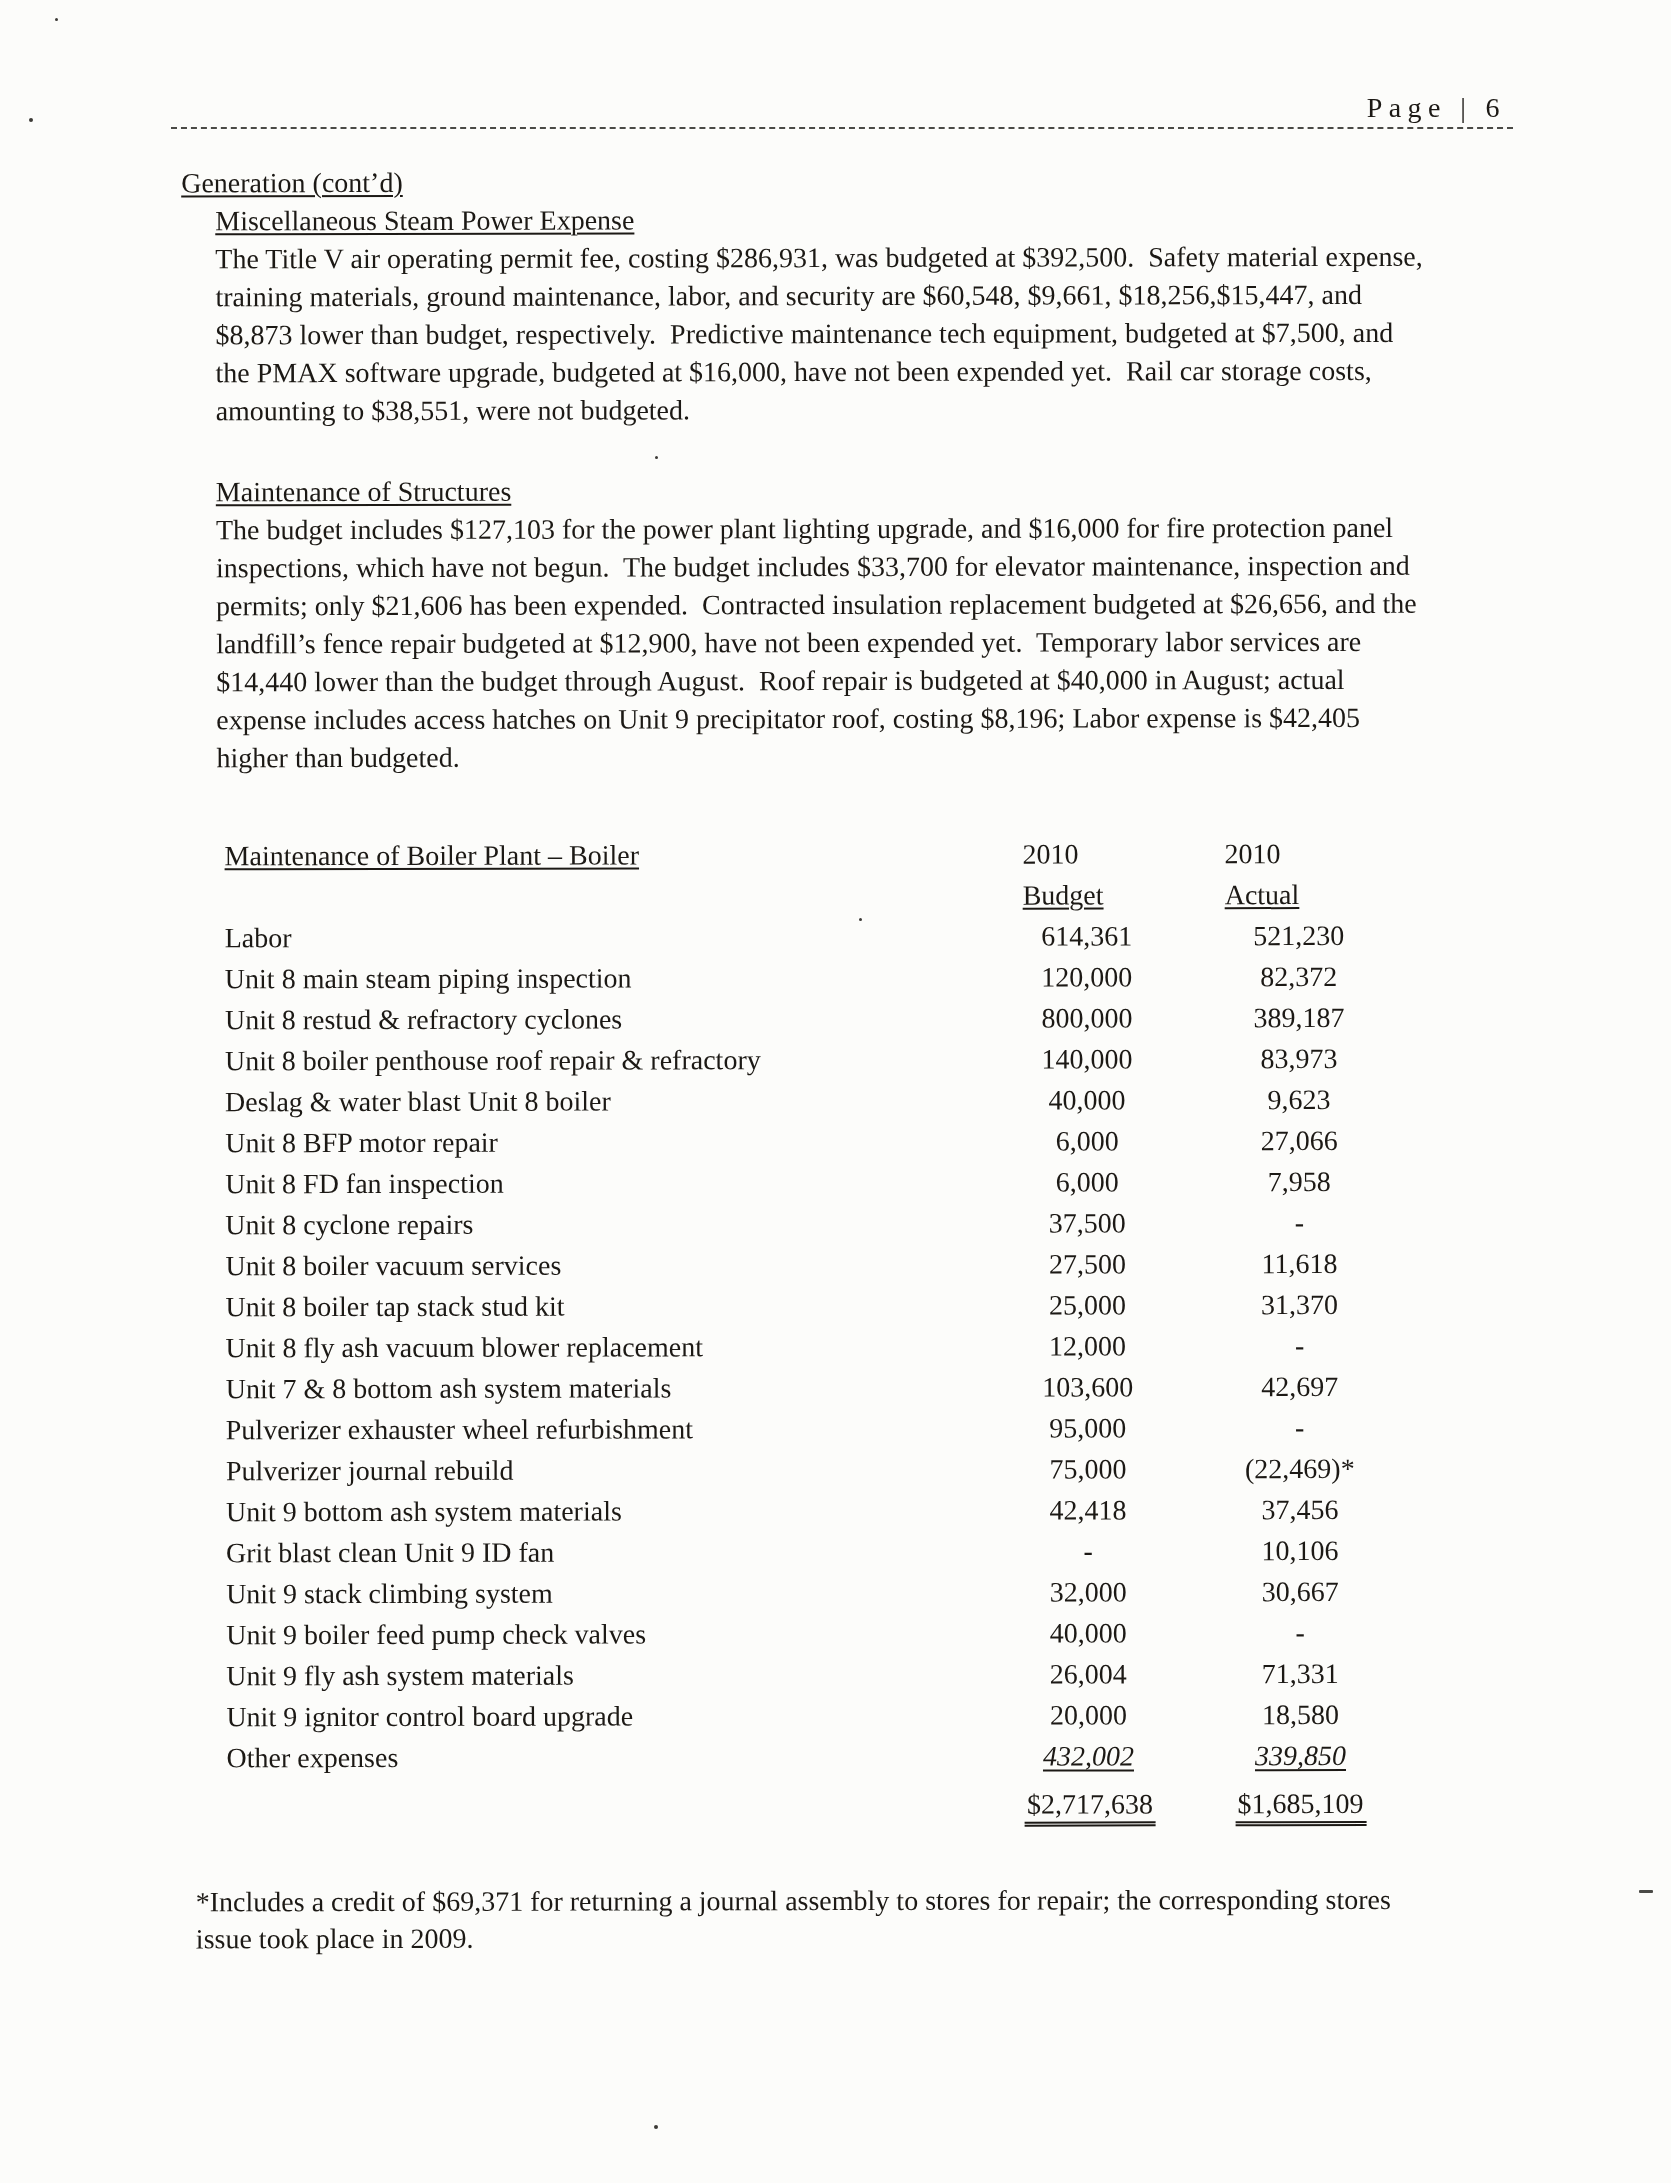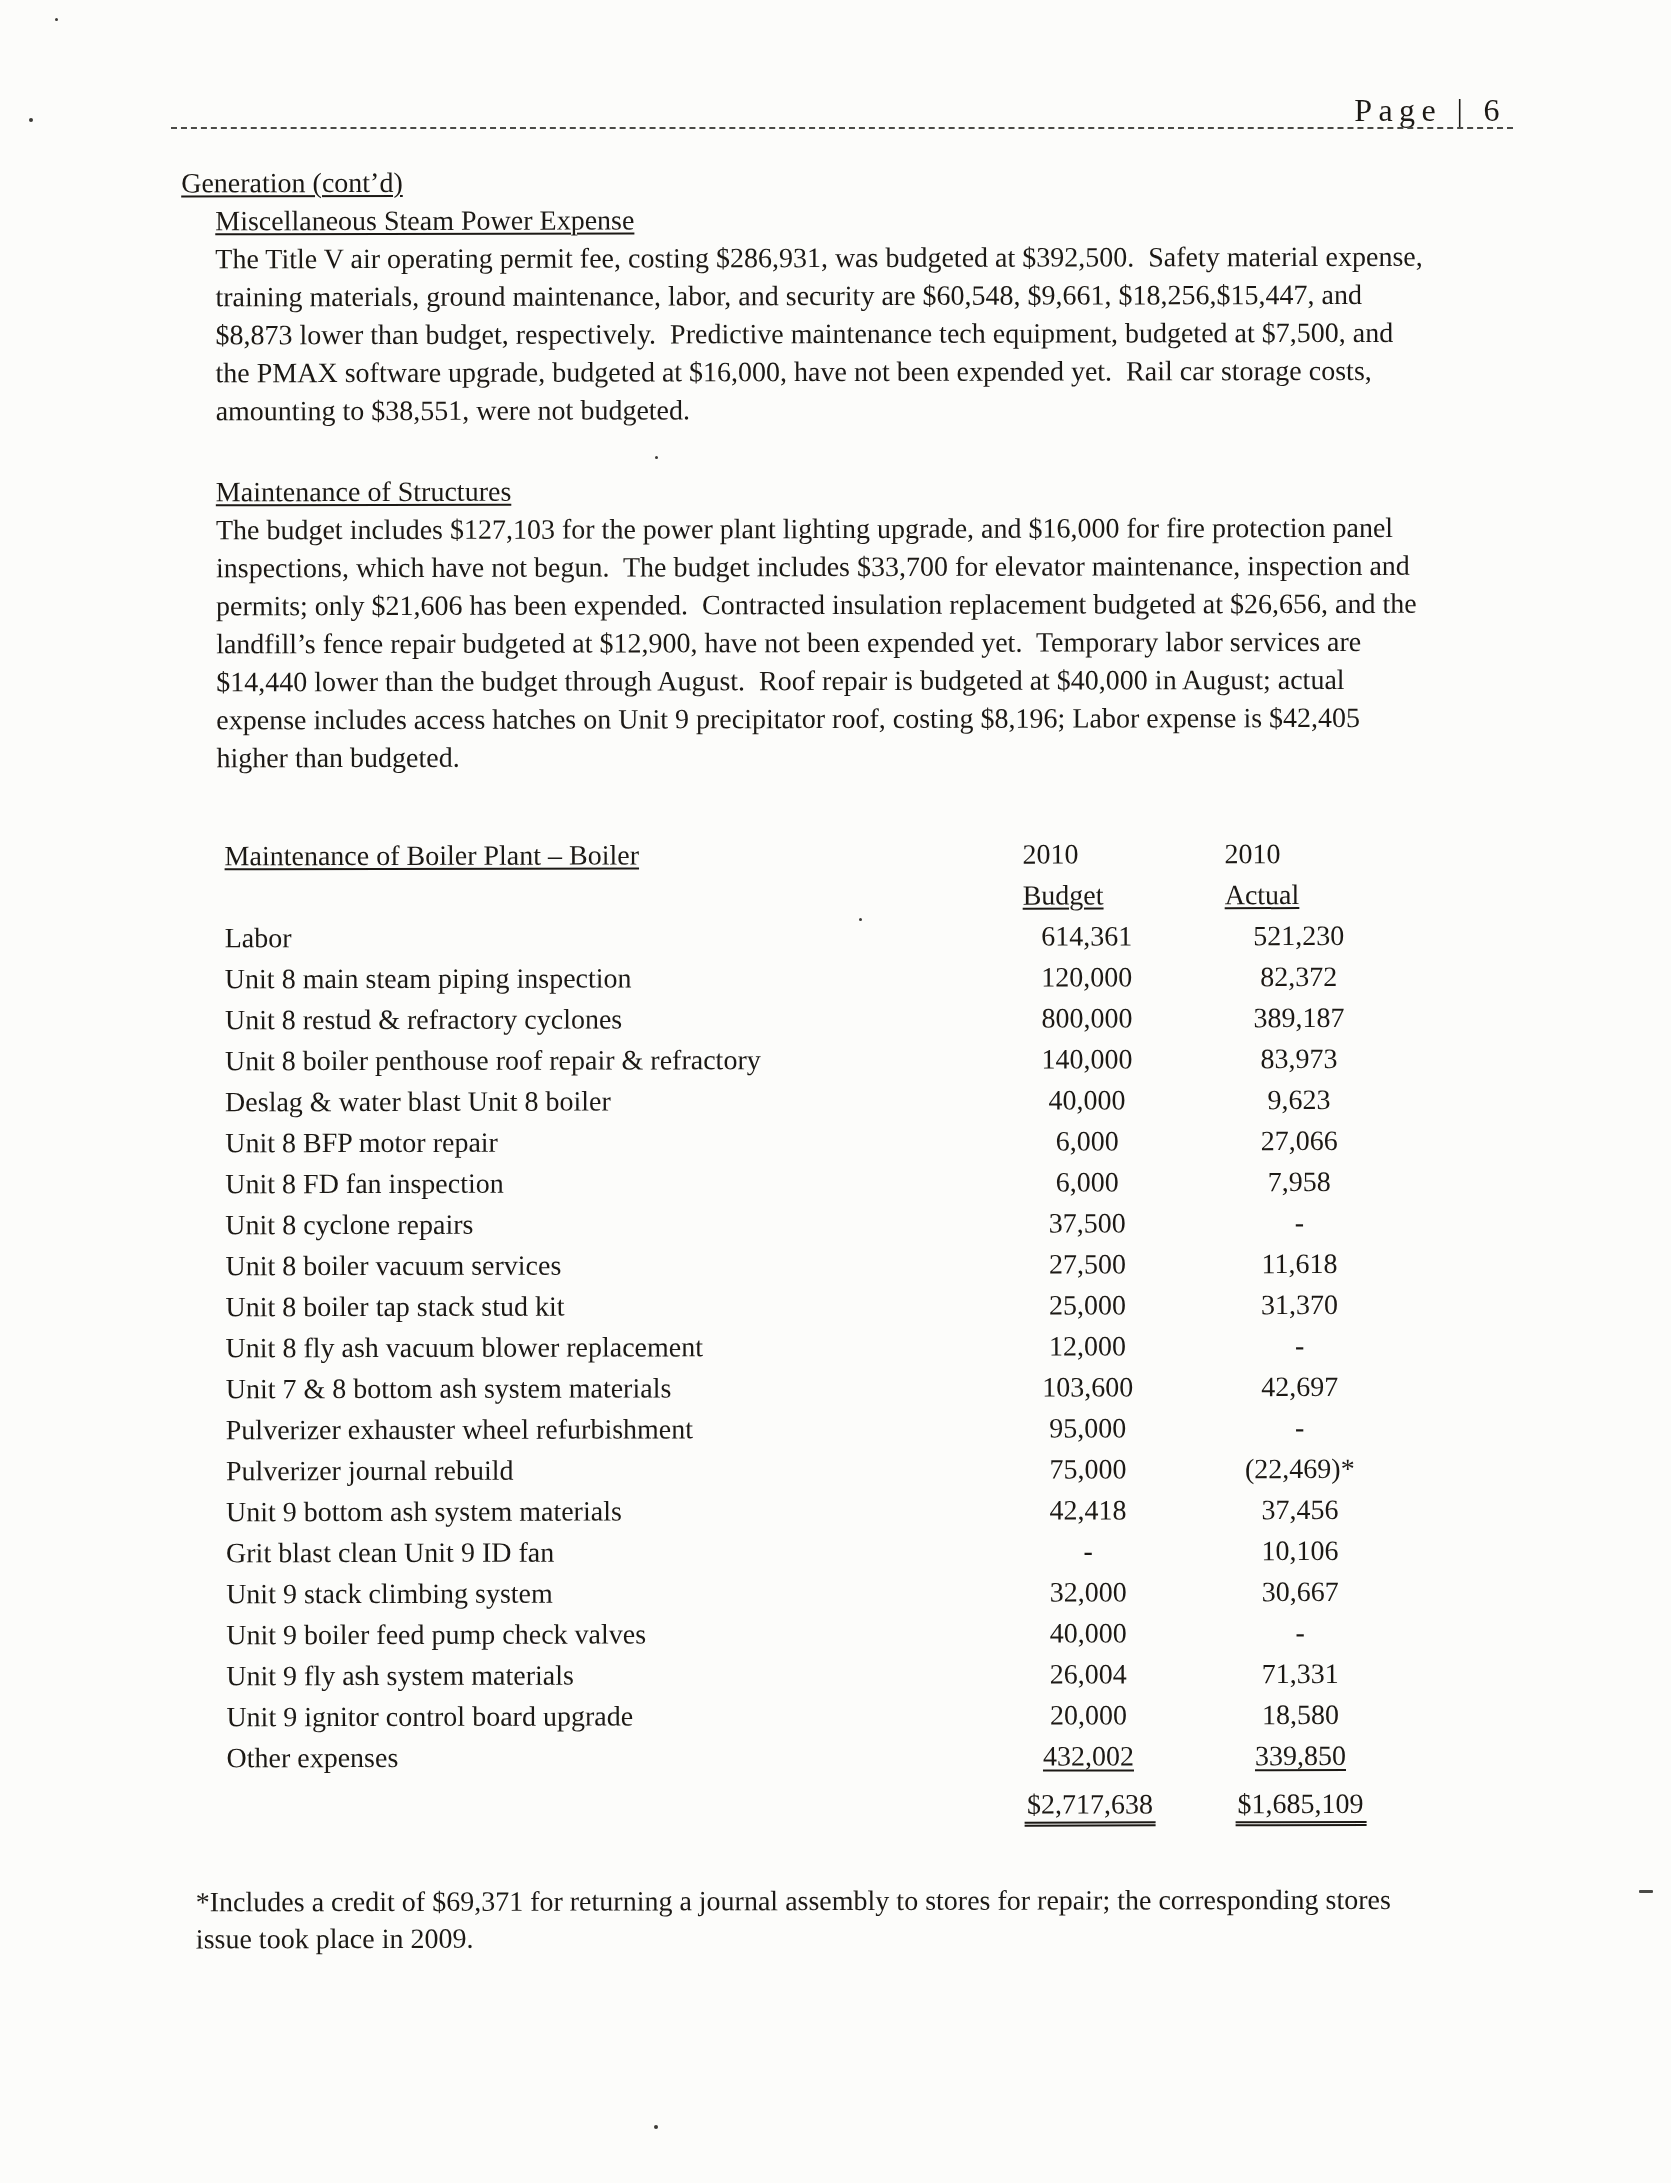--- a/index.html
+++ b/index.html
@@ -7,41 +7,41 @@
   body {
     width:1672px; height:2183px;
     background:var(--paper);
     color:var(--ink);
     font-family:"Liberation Serif","DejaVu Serif",serif;
     position:relative;
     overflow:hidden;
   }
   .page-label {
     position:absolute; top:92px; right:166px;
-    font-size:32px; letter-spacing:6.4px; white-space:nowrap;
+    font-size:28px; letter-spacing:6.4px; white-space:nowrap;
   }
   .top-rule {
     position:absolute; top:127px; left:171px; width:1342px; height:0;
     border-top:2.5px dashed #4a4a46;
   }
   .content {
     position:absolute; left:183px; top:163px; width:1341px;
     font-size:28px; line-height:38px;
     transform:rotate(-0.12deg);
   }
   .u { text-decoration:underline; text-underline-offset:3.4px; text-decoration-thickness:1.7px; }
   .indent { margin-left:34px; }
   .para { margin:0 0 0 34px; width:1212px; white-space:pre-wrap; }
   .sp-top { margin-top:43px; }
 
   .btable { margin-top:58px; margin-left:42px; width:1148px; }
   .trow { display:grid; grid-template-columns:1fr 128px 148px; column-gap:74px; line-height:41px; }
   .num { text-align:center; }
   .chead { text-align:left; }
-  .cell-underline { text-decoration:underline; text-underline-offset:4.4px; text-decoration-thickness:2px; }
+  .cell-underline { text-decoration:underline; text-underline-offset:4.4px; text-decoration-thickness:2px;font-style:italic; }
   .total-row { margin-top:5px; line-height:45px; }
   .dbl { display:inline-block; border-bottom:5.4px double var(--ink); padding:0 2.5px 2px 2.5px; line-height:31px; }
 
   .footnote { margin:55px 0 0 11px; width:1203px; white-space:pre-wrap; line-height:37px; }
 
   .dot { position:absolute; background:#3c3a36; border-radius:50%; }
   .d1 { left:55px; top:18px;  width:3.4px; height:3.4px; }
   .d2 { left:29px;  top:118px; width:4px; height:4px; }
   .d3 { left:859px; top:918px; width:3.4px; height:3.4px; }
   .d4 { left:655px; top:456px;  width:3px; height:3px; }

